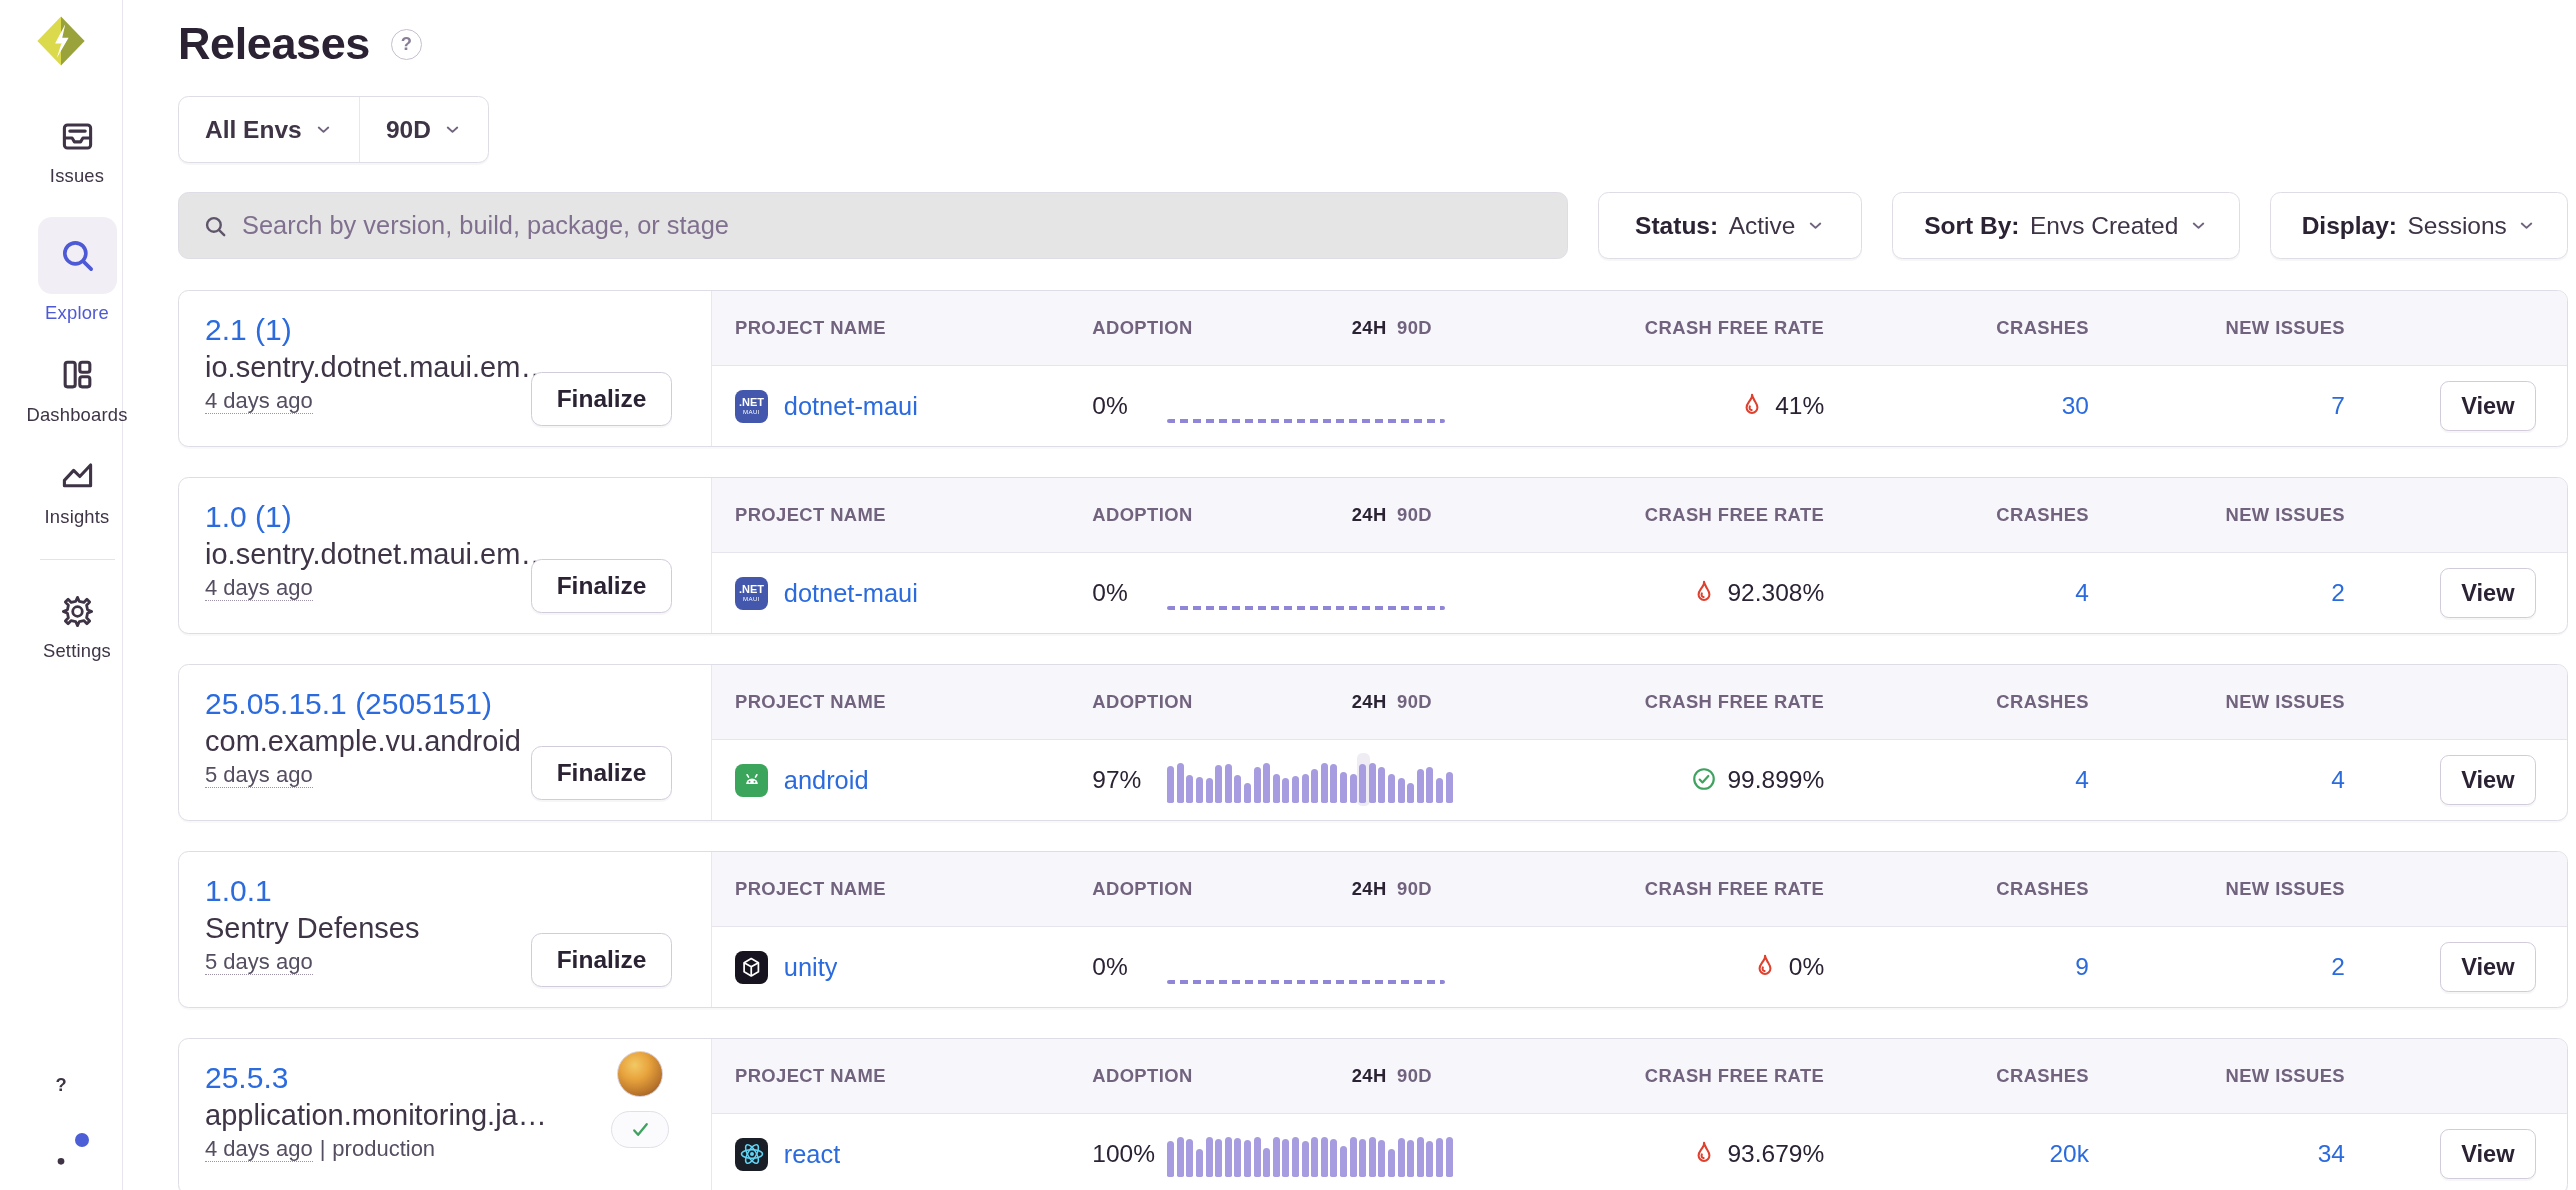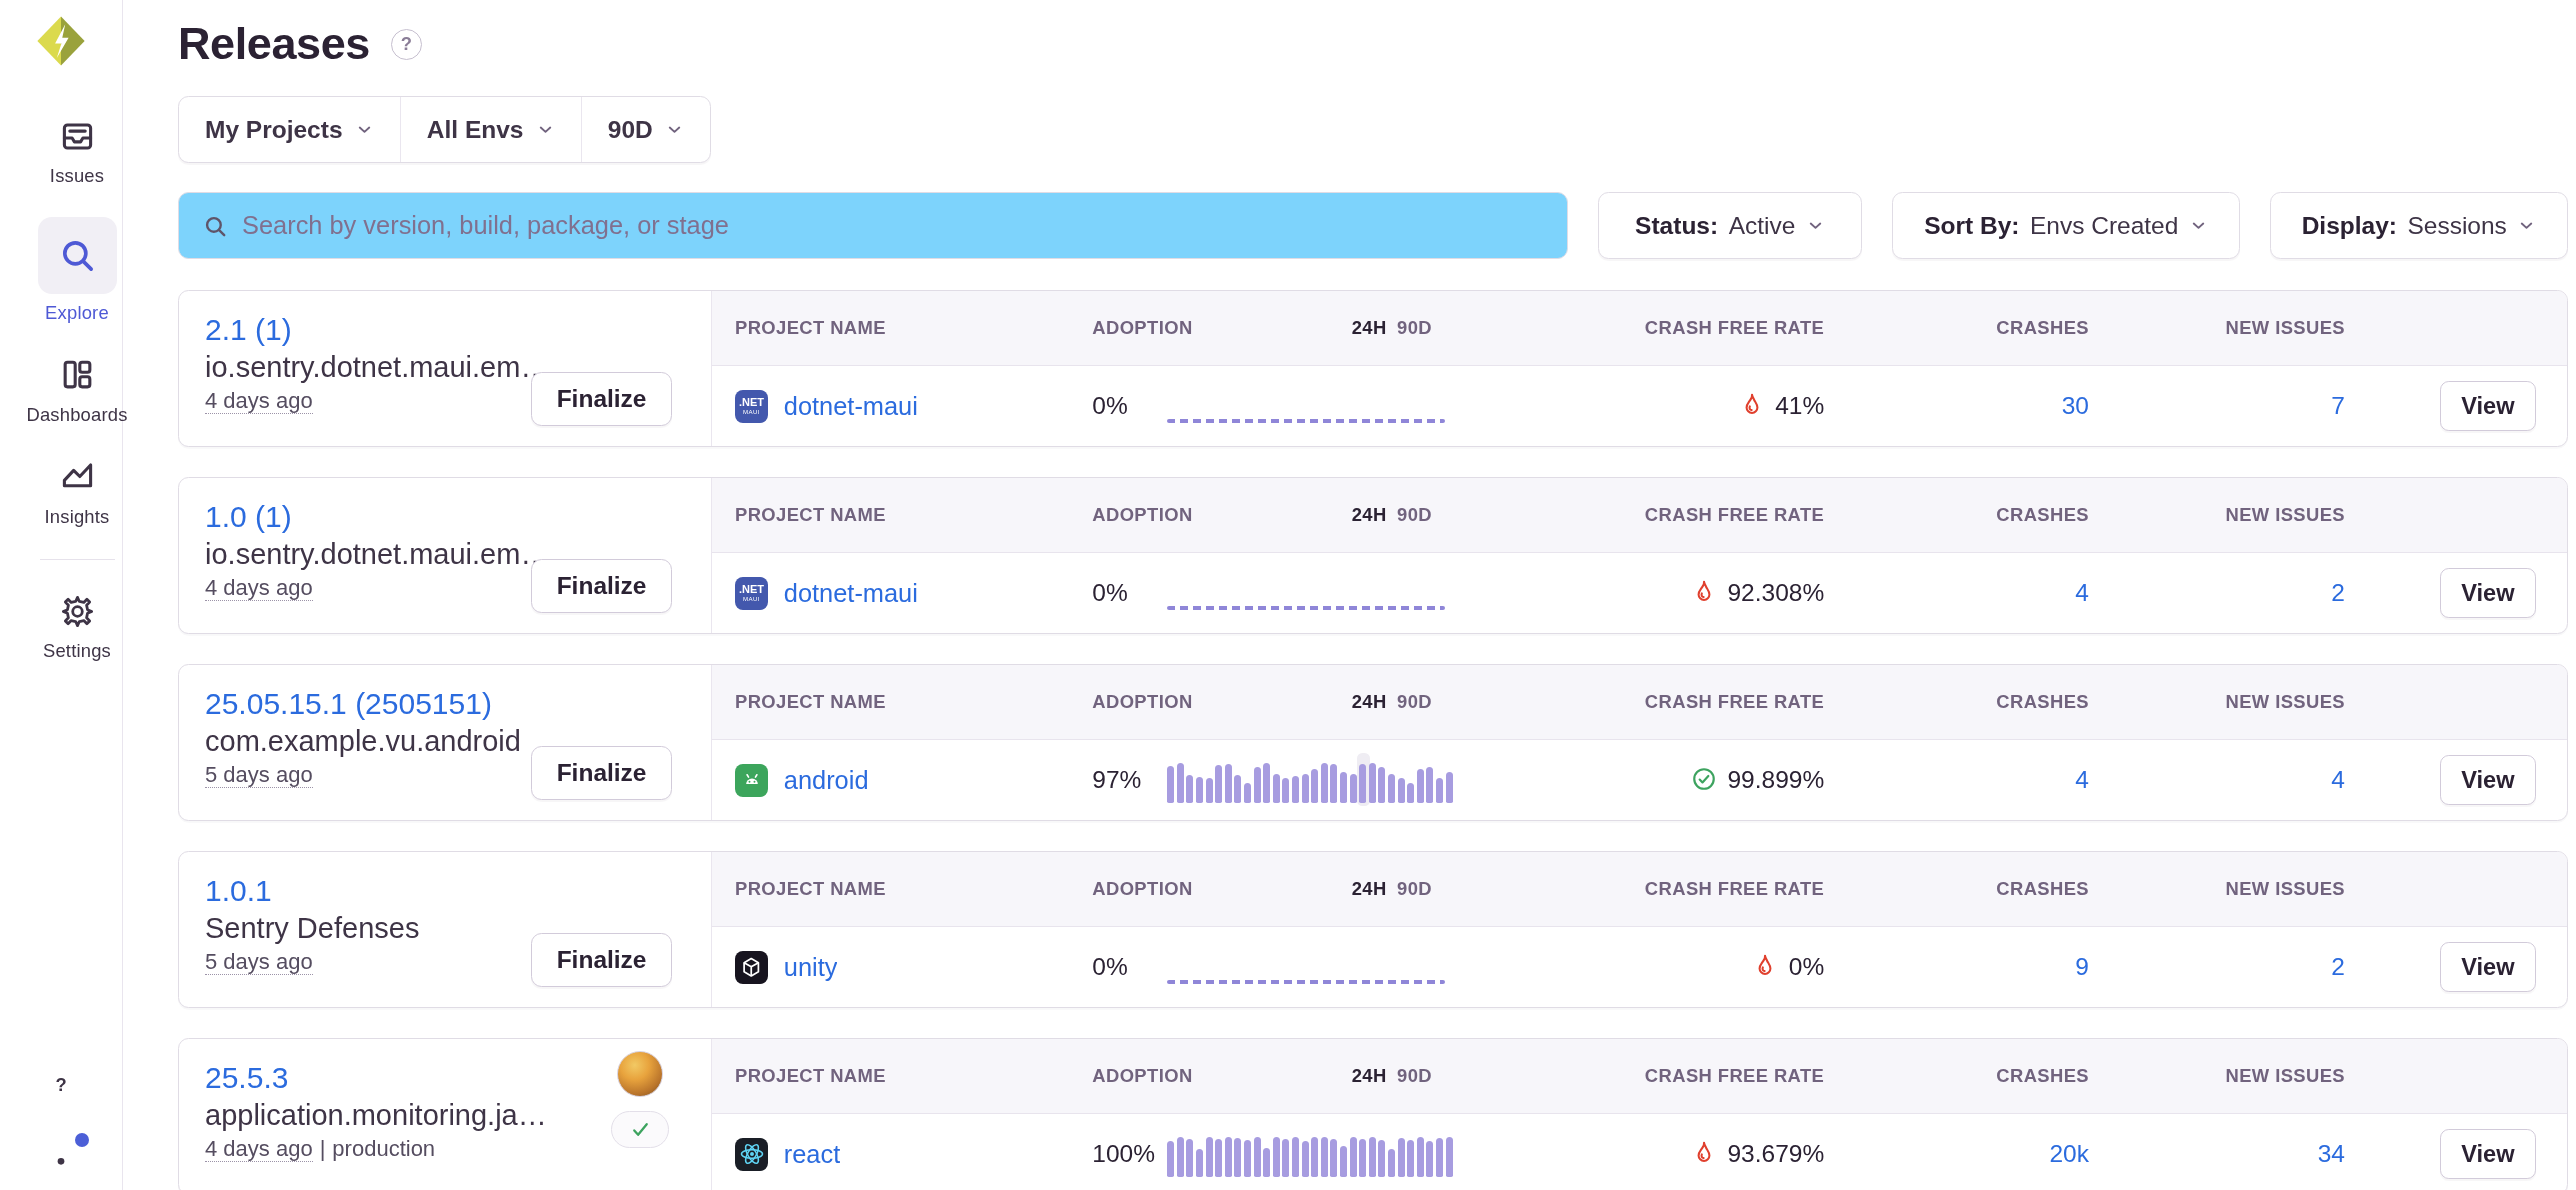--- a/index.html
+++ b/index.html
@@ -64,21 +64,21 @@
     display:flex; align-items:center; gap: 12.3px; padding: 0 26px;
     font-size: 24.5px; font-weight: bold; color: var(--txt2); cursor: pointer;
     border-right: 0.9px solid var(--border-soft); background: transparent; border-top:none; border-bottom:none; border-left:none;
     font-family: inherit;
   }
   .filter-seg:last-child { border-right: none; }
 
   .search-row { margin-top: 29px; display:flex; gap: 30px; }
   .searchbox {
     flex: none; width: 1390px; height: 67px; border: 0.9px solid var(--border); border-radius: 10.5px;
-    display:flex; align-items:center; padding: 0 23px; gap: 14px; background:#7dd3fc;
+    display:flex; align-items:center; padding: 0 23px; gap: 14px; background:#e5e5e5;
   }
   .searchbox input {
     border: none; outline: none; flex: 1; font-size: 25.4px; color: var(--txt);
     font-family: inherit; background: transparent;
   }
   .searchbox input::placeholder { color: #80708F; }
   .drop {
     height: 67px; border: 0.9px solid var(--border); border-radius: 10.5px; background:#fff;
     display:flex; align-items:center; justify-content:center; gap: 10.5px; padding: 0 23px;
     font-size: 24.5px; color: var(--txt2); cursor: pointer; font-family: inherit;
@@ -245,26 +245,20 @@
   </div>
 </aside>
 
 <main class="main">
   <div class="title-row">
     <h1 class="page-title">Releases</h1>
     <span class="title-help">?</span>
   </div>
 
   <div class="filter-bar">
-    <button class="filter-seg">
-      <span>My Projects</span>
-      <svg width="19" height="19" viewBox="0 0 24 24" fill="none" stroke="#71637E" stroke-width="2.4" stroke-linecap="round" stroke-linejoin="round">
-          <path d="M6 9.5l6 5.5 6-5.5"></path>
-        </svg>
-    </button>
     <button class="filter-seg">
       <span>All Envs</span>
       <svg width="19" height="19" viewBox="0 0 24 24" fill="none" stroke="#71637E" stroke-width="2.4" stroke-linecap="round" stroke-linejoin="round">
           <path d="M6 9.5l6 5.5 6-5.5"></path>
         </svg>
     </button>
     <button class="filter-seg">
       <span>90D</span>
       <svg width="19" height="19" viewBox="0 0 24 24" fill="none" stroke="#71637E" stroke-width="2.4" stroke-linecap="round" stroke-linejoin="round">
           <path d="M6 9.5l6 5.5 6-5.5"></path>

